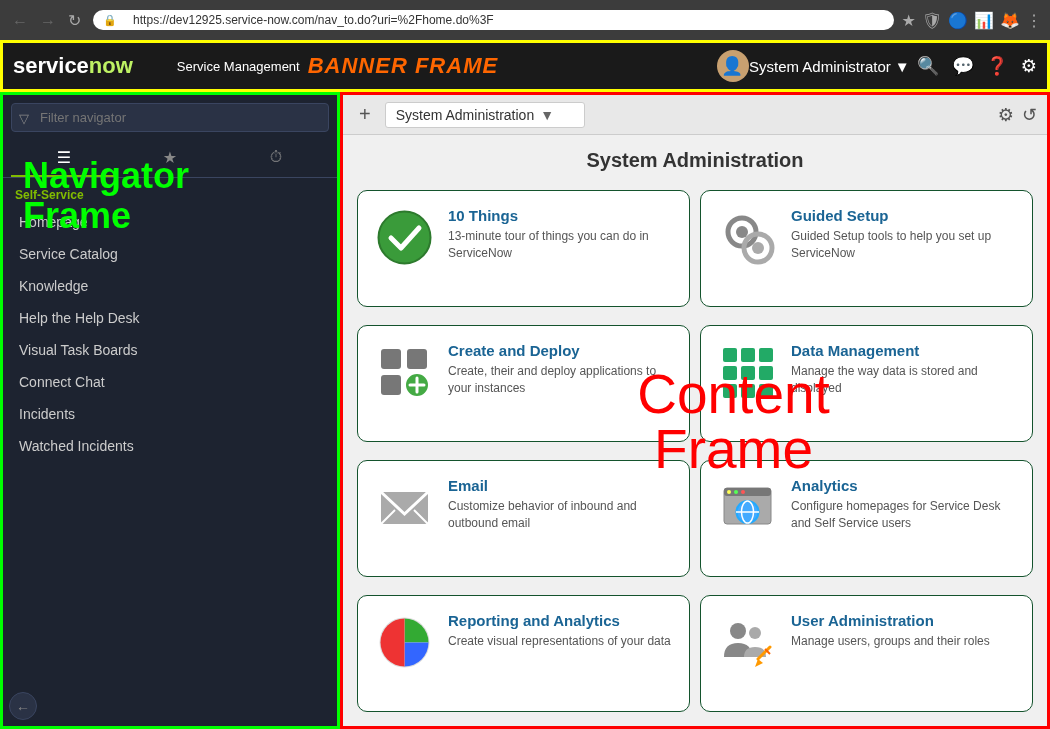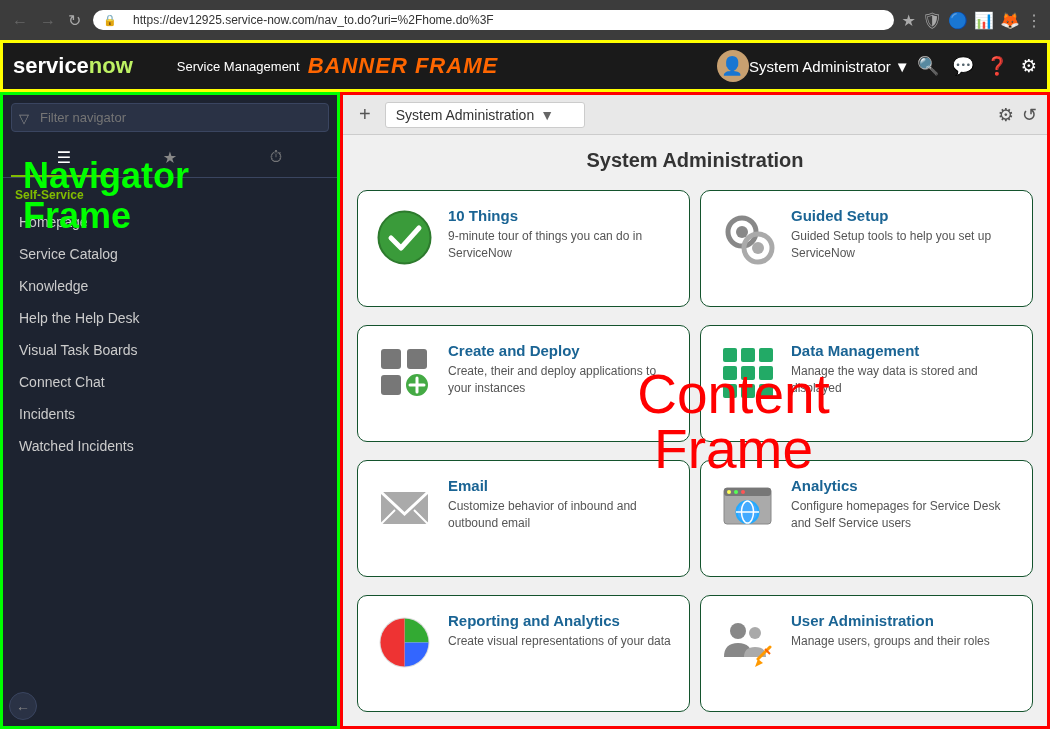--- a/index.html
+++ b/index.html
@@ -437,21 +437,21 @@
 
         <div class="content-card">
           <div class="card-icon">
             <svg width="55" height="55" viewBox="0 0 55 55">
               <circle cx="27.5" cy="27.5" r="26" fill="#3a9b3a" stroke="#2d7a2d" stroke-width="2"></circle>
               <polyline points="14,28 24,38 42,18" stroke="#fff" stroke-width="5" fill="none" stroke-linecap="round" stroke-linejoin="round"></polyline>
             </svg>
           </div>
           <div class="card-text">
             <div class="card-title">10 Things</div>
-            <div class="card-desc">9-minute tour of things you can do in ServiceNow</div>
+            <div class="card-desc">13-minute tour of things you can do in ServiceNow</div>
           </div>
         </div>
 
         <div class="content-card">
           <div class="card-icon">
             <svg width="55" height="55" viewBox="0 0 55 55">
               <circle cx="22" cy="22" r="14" fill="none" stroke="#888" stroke-width="5"></circle>
               <circle cx="22" cy="22" r="6" fill="#888"></circle>
               <circle cx="38" cy="38" r="14" fill="none" stroke="#aaa" stroke-width="5"></circle>
               <circle cx="38" cy="38" r="6" fill="#aaa"></circle>

